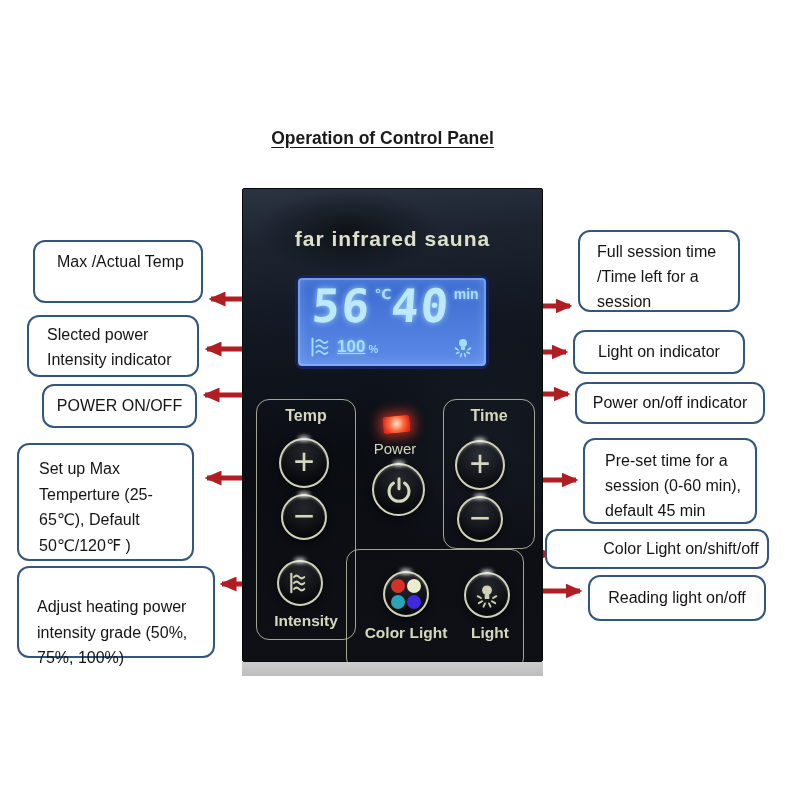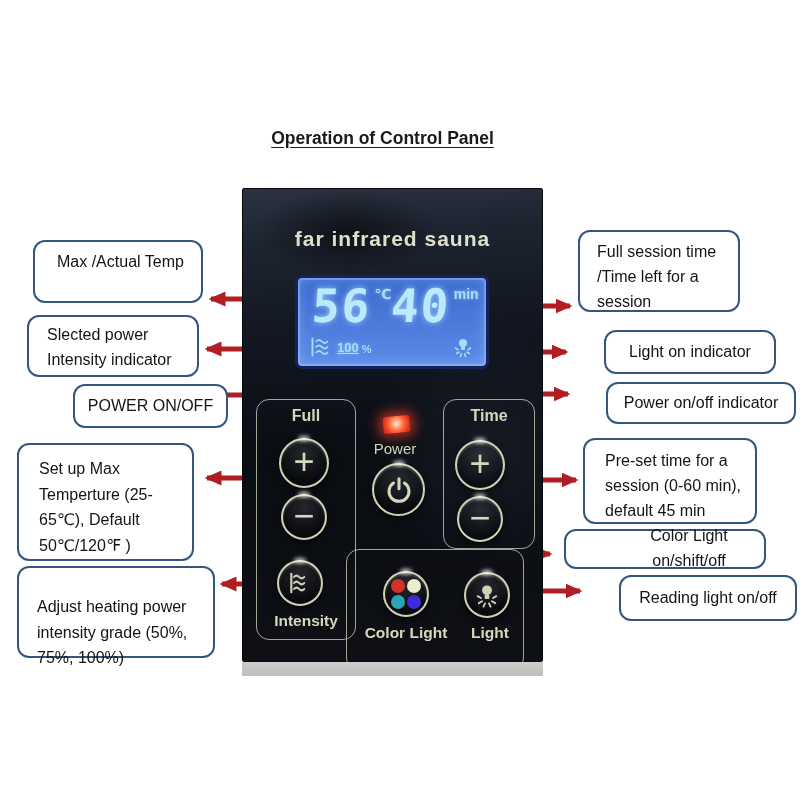--- a/index.html
+++ b/index.html
@@ -7,21 +7,21 @@
         font-family:"Liberation Sans","DejaVu Sans",sans-serif;color:#111;}
   .abs{position:absolute;}
 
   
   #title{left:240px;top:128px;width:285px;text-align:center;font-size:17.5px;font-weight:bold;
          color:#1a1a1a;text-decoration:underline;text-underline-offset:3px;}
 
   
   .callout{background:#fff;border:2px solid #33567e;border-radius:12px;box-sizing:border-box;
            font-size:16px;line-height:1.55;white-space:pre-line;color:#141414;}
-  .callout.center{display:flex;align-items:center;justify-content:center;text-align:center;margin-left:31px;}
+  .callout.center{display:flex;align-items:center;justify-content:center;text-align:left;}
 
   
   #arrows{left:0;top:0;pointer-events:none;}
 
   
   #panel{left:242px;top:188px;width:301px;height:474px;border-radius:2px;
          background:
            radial-gradient(ellipse 130px 60px at 35% 9%, rgba(0,0,0,.55), transparent 70%),
            radial-gradient(ellipse 200px 160px at 85% 55%, rgba(70,85,110,.18), transparent 70%),
            linear-gradient(175deg,#2b3342 0%,#1d2430 12%,#121722 30%,#0a0d12 55%,#0e1016 100%);
@@ -38,21 +38,21 @@
        box-shadow:inset 0 0 0 2px rgba(150,195,255,.45), inset 0 0 14px rgba(190,225,255,.35);
        display:flex;flex-direction:column;}
   .lcd-row1{display:flex;justify-content:space-between;align-items:flex-start;padding:5px 12px 0 14px;}
   .digit{font-family:"DejaVu Sans Mono",monospace;font-weight:bold;font-size:46px;line-height:1;
          color:#bce9fc;transform:skewX(-4deg);letter-spacing:2px;
          text-shadow:0 0 6px rgba(170,225,255,.85);}
   .unit-sm{font-size:14px;font-weight:bold;color:#aadcf6;margin-top:3px;text-shadow:0 0 4px rgba(170,225,255,.7);}
   .lcd-cell{display:flex;gap:3px;}
   .lcd-row2{margin-top:auto;display:flex;justify-content:space-between;align-items:center;padding:0 12px 7px 12px;}
   .lcd-left{display:flex;align-items:center;gap:3px;color:#a5def7;}
-  .pct-num{font-size:13px;font-weight:bold;text-shadow:0 0 4px rgba(170,225,255,.7);text-decoration:underline;}
+  .pct-num{font-size:17px;font-weight:bold;text-shadow:0 0 4px rgba(170,225,255,.7);text-decoration:underline;}
   .pct-sign{font-size:11px;font-weight:bold;margin-top:4px;}
 
   
   #led{left:140px;top:227px;width:27px;height:17px;border-radius:3px;transform:rotate(-5deg);
        background:radial-gradient(circle at 50% 45%, #ffe9d0 0%, #ff6a3a 45%, #e12b1c 80%);
        box-shadow:0 0 12px 4px rgba(255,60,40,.65);}
   #power-label{left:120px;top:251px;width:64px;text-align:center;font-size:15px;color:#d3d6ba;}
   .btn{border:2.5px solid #cfd2b6;border-radius:50%;box-sizing:border-box;
        background:radial-gradient(circle at 50% 28%, rgba(255,255,255,.10), rgba(0,0,0,.35) 72%);
        display:flex;align-items:center;justify-content:center;position:absolute;
@@ -153,21 +153,21 @@
     <div id="power-btn" class="btn">
       <svg width="30" height="30" viewBox="0 0 24 24">
         <g stroke="#d6d8bd" stroke-width="2.4" fill="none" stroke-linecap="round">
           <path d="M7.6 6.4 a8 8 0 1 0 8.8 0"></path>
           <line x1="12" y1="3" x2="12" y2="11"></line>
         </g>
       </svg>
     </div>
 
     <div id="temp-group" class="group abs">
-      <div class="group-label" style="top:7px;">Full</div>
+      <div class="group-label" style="top:7px;">Temp</div>
       <div class="btn" style="left:22px;top:38px;width:50px;height:50px;">
         <span class="pm">+</span>
       </div>
       <div class="btn" style="left:24px;top:94px;width:46px;height:46px;">
         <span class="pm">−</span>
       </div>
       <div class="btn" style="left:20px;top:160px;width:46px;height:46px;">
         <svg width="26" height="24" viewBox="0 0 24 20">
           <g stroke="#cfd2b6" stroke-width="2" fill="none" stroke-linecap="round">
             <line x1="4" y1="1.5" x2="4" y2="18.5"></line>
@@ -235,16 +235,16 @@
 75%, 100%)</div>
 
   <div class="callout abs" style="left:578px;top:230px;width:162px;height:82px;padding:8px 18px 0 17px;">Full session time
 /Time left for a
 session</div>
   <div class="callout center abs" style="left:573px;top:330px;width:172px;height:44px;">Light on indicator</div>
   <div class="callout center abs" style="left:575px;top:382px;width:190px;height:42px;">Power on/off indicator</div>
   <div class="callout abs" style="left:583px;top:438px;width:174px;height:86px;padding:9px 4px 0 20px;">Pre-set time for a
 session (0-60 min),
 default 45 min</div>
-  <div class="callout center abs" style="left:533px;top:529px;width:202px;height:40px;padding-left:48px;">Color Light on/shift/off</div>
+  <div class="callout center abs" style="left:545px;top:529px;width:224px;height:40px;padding-left:48px;">Color Light on/shift/off</div>
   <div class="callout center abs" style="left:588px;top:575px;width:178px;height:46px;">Reading light on/off</div>
 
 </div>
 
 </body></html>

